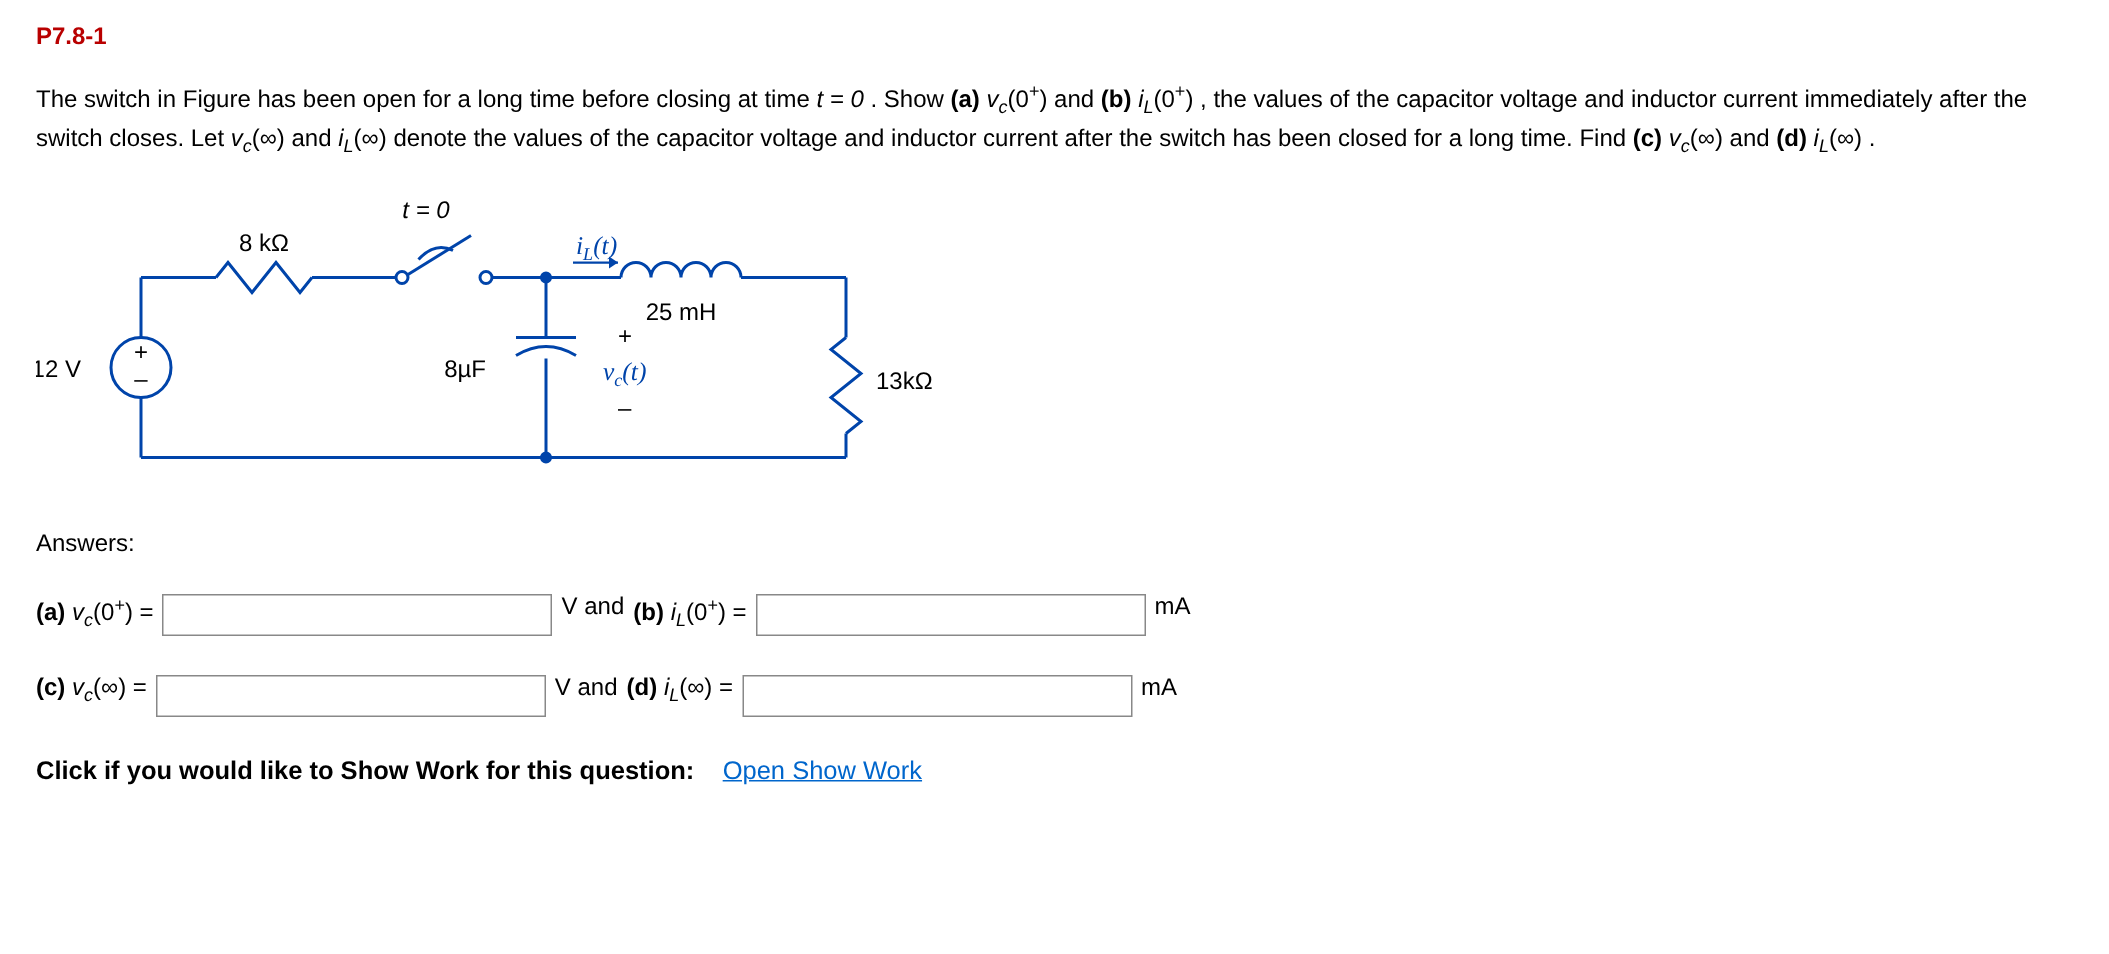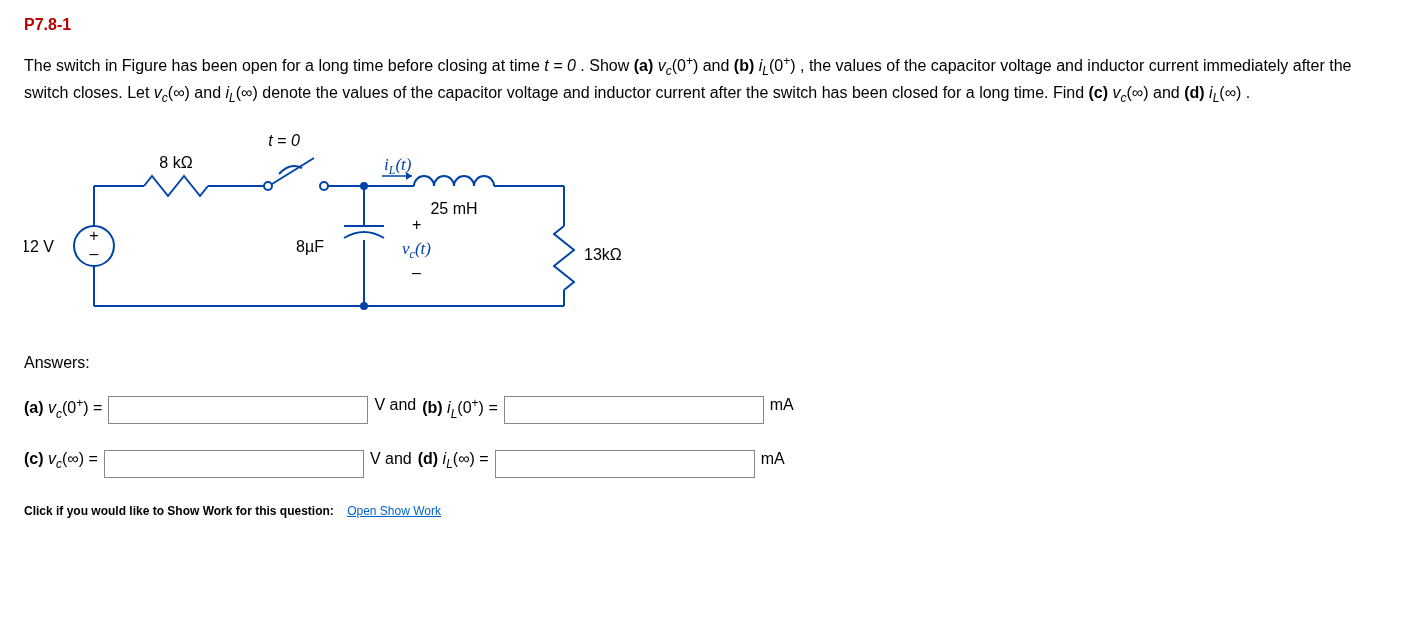--- a/index.html
+++ b/index.html
@@ -47,21 +47,21 @@
     padding: 0 4px;
   }
   sub { font-size: 0.75em; vertical-align: sub; }
   sup { font-size: 0.75em; vertical-align: super; }
   .link {
     color: #0066cc;
     text-decoration: underline;
     cursor: pointer;
   }
   .show-work-row {
-    font-size: 12px;
+    font-size: 17px;
     margin-top: 6px;
   }
   .show-work-row .label { font-weight: bold; }
   svg text { font-family: 'Times New Roman', serif; font-size: 17px; }
   svg .sans { font-family: Arial, sans-serif; font-size: 16px; }
   svg .label-ital { font-style: italic; }
   svg .blue { fill: #0044aa; }
 </style>
 </head>
 <body>

